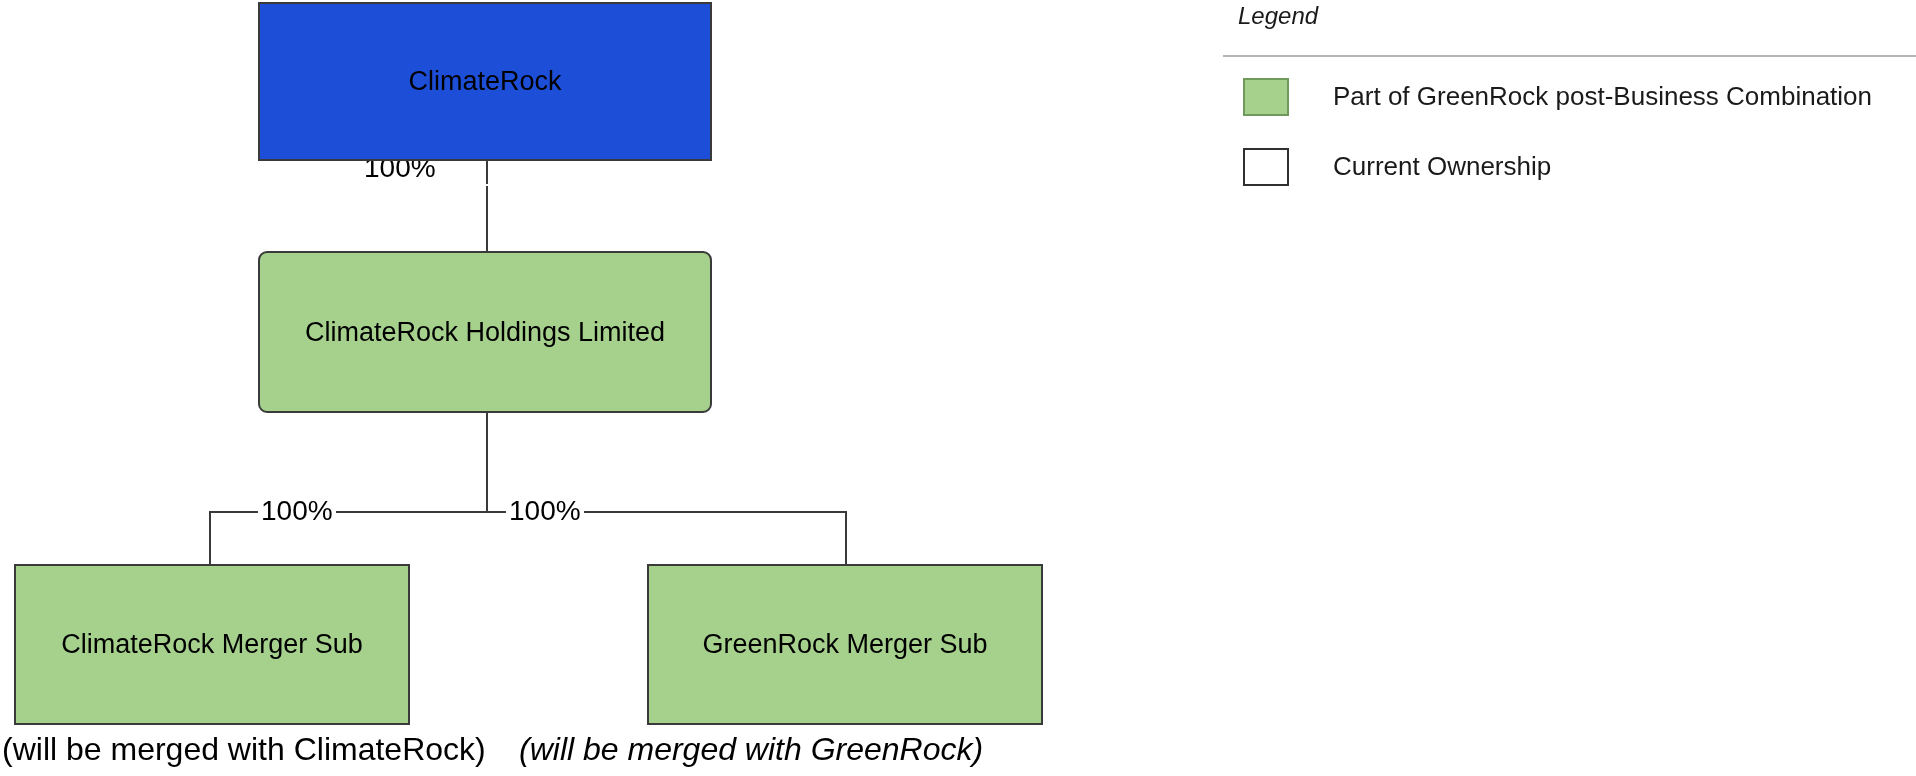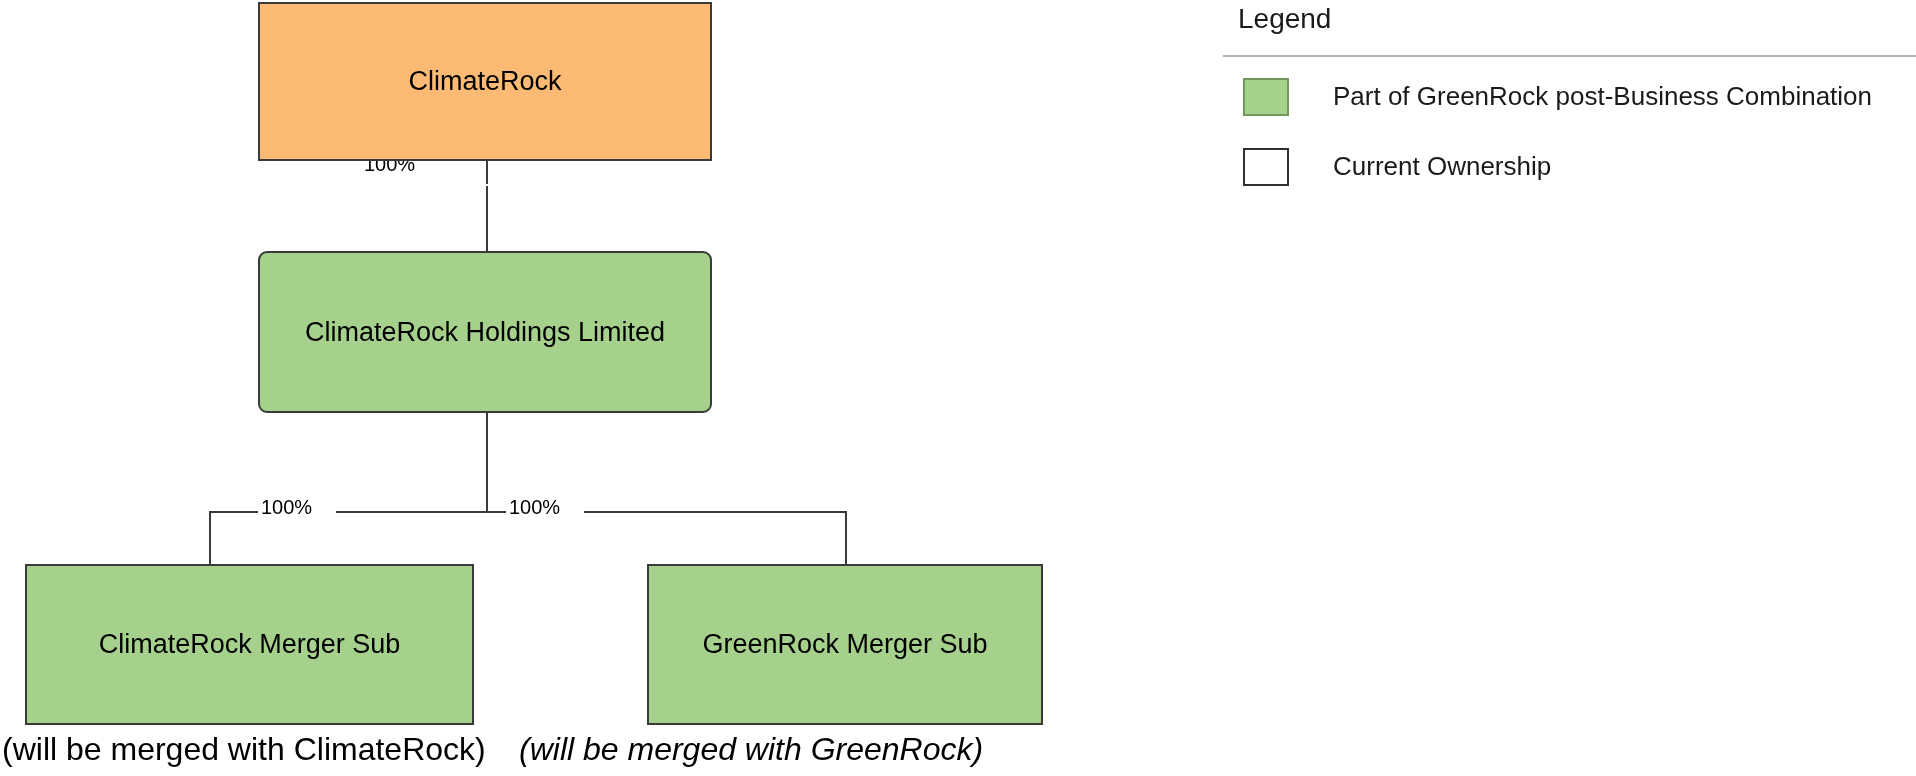--- a/index.html
+++ b/index.html
@@ -26,34 +26,34 @@
     border: 2px solid #3a3a3a;
     display: flex;
     align-items: center;
     justify-content: center;
     text-align: center;
     line-height: 1.22;
     font-size: 27px;
     color: #000;
     padding: 0 6px;
   }
-  .node.white  { background: #fdba74; text-align: center; }
+  .node.white  { background: #1d4ed8; text-align: center; }
   .node.green  { background: #a5d18d; }
 
   #node-climaterock {
     left: 258px;  top: 2px;
     width: 454px; height: 159px;
   }
   #node-holdings {
     left: 258px;  top: 251px;
     width: 454px; height: 162px; border-radius: 9px;
   }
   #node-cr-merger-sub {
-    left: 25px;   top: 564px;
-    width: 449px; height: 161px;
+    left: 14px;   top: 564px;
+    width: 396px; height: 161px;
   }
   #node-gr-merger-sub {
     left: 647px;  top: 564px;
     width: 396px; height: 161px;
   }
 
   
   .line-v {
     position: absolute;
     width: 2px;
@@ -78,21 +78,21 @@
   #conn-bar-right-a { left: 486px; top: 511px; width: 22px; }
   #conn-bar-right-b { left: 584px; top: 511px; width: 263px; }
 
   
   #conn-drop-left   { left: 209px; top: 511px; height: 53px; }
   #conn-drop-right  { left: 845px; top: 511px; height: 53px; }
 
   
   .pct-label {
     position: absolute;
-    font-size: 20px;
+    font-size: 28px;
     color: #000;
     background: #ffffff;
     line-height: 1;
     white-space: nowrap;
   }
   #pct-top     { left: 360px; top: 154px; padding: 0 4px; }
   #pct-left    { left: 258px; top: 497px; padding: 0 3px; }
   #pct-right   { left: 506px; top: 497px; padding: 0 3px; }
 
   
@@ -111,23 +111,24 @@
     position: absolute;
     left: 1223px;
     top: 0px;
     width: 693px;
     height: 200px;
   }
   #legend-title {
     position: absolute;
     left: 15px;
     top: 2px;
-    font-size: 28px;
+    font-size: 24px;
     color: #1a1a1a;
     line-height: 1.2;
+    font-style: italic;
   }
   #legend-divider {
     position: absolute;
     left: 0px;
     top: 55px;
     width: 693px;
     height: 2px;
     background: #b4b4b4;
   }
   .legend-row {

